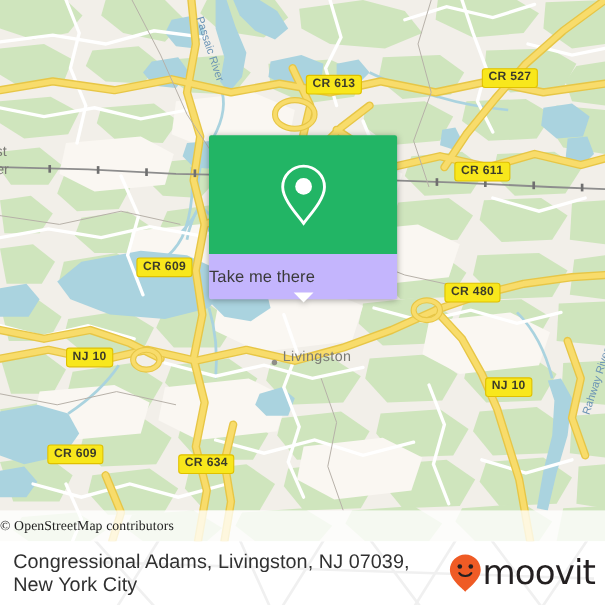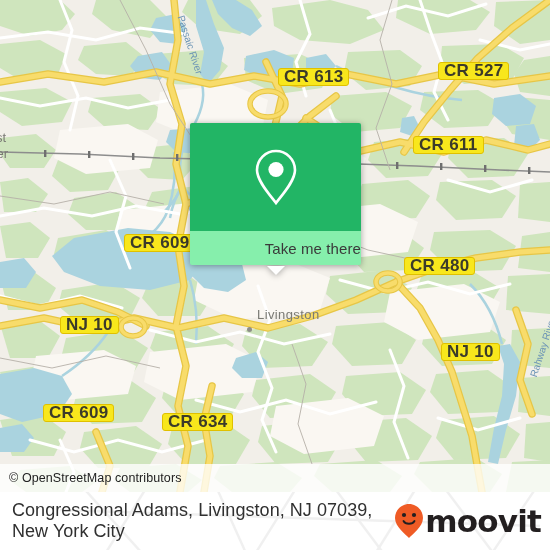--- a/index.html
+++ b/index.html
@@ -27,21 +27,21 @@
   }
   .map-svg { position: absolute; left: 0; top: 0; }
 
   
   .shield {
     position: absolute;
     background: #f8e71c;
     border: 1.5px solid #e0c000;
     border-radius: 3px;
     color: #3b3b2a;
-    font-size: 17px;
+    font-size: 11px;
     font-weight: bold;
     letter-spacing: .3px;
     padding: 1px 5px 2px 5px;
     line-height: 13px;
     white-space: nowrap;
     box-sizing: border-box;
   }
 
   .place-label {
     position: absolute;
@@ -80,25 +80,25 @@
   }
   #popup-head {
     height: 108px;
     background: #22b565;
     border-radius: 2px 2px 0 0;
     display: flex;
     align-items: center;
     justify-content: center;
   }
   #popup-foot {
-    height: 34px;
-    background: #86efac;
+    height: 41px;
+    background: #c4b5fd;
     display: flex;
     align-items: center;
-    justify-content: flex-end;
+    justify-content: flex-start;
     border-radius: 0 0 2px 2px;
   }
   #popup-foot span {
     color: #3a3a3a;
     font-size: 15px;
     letter-spacing: .1px;
   }
   #popup-tip {
     position: absolute;
     left: 50%;
@@ -118,22 +118,22 @@
     width: 550px;
     height: 28px;
     background: rgba(255,255,255,.78);
     display: flex;
     align-items: center;
     z-index: 30;
   }
   #attribution span {
     font-size: 12.5px;
     color: #222;
-    padding-left: 9px;
     letter-spacing: .1px;
+    font-family: Liberation Serif, serif;
   }
 
   
   #bottombar {
     position: absolute;
     left: 0;
     top: 492px;
     width: 550px;
     height: 58px;
     background: #ffffff;
@@ -154,21 +154,21 @@
     position: absolute;
     right: 9px;
     top: 13px;
     display: flex;
     align-items: center;
     height: 32px;
   }
   #logo-word {
     font-family: "DejaVu Sans", sans-serif;
     font-size: 31px;
-    font-weight: bold;
+    font-weight: normal;
     color: #231f20;
     letter-spacing: -0.8px;
     line-height: 31px;
     margin-left: 1px;
   }
 </style>
 </head>
 <body>
 
 <div id="screen">
@@ -399,30 +399,30 @@
           <path d="M0,196 L54,204 L110,192 L164,204"></path>
           <path d="M276,206 L322,232 L368,250 L414,260"></path>
           <path d="M0,358 L52,368 L106,356 L160,368"></path>
           <path d="M292,344 L306,384 L298,424 L312,464"></path>
         </g>
       </g>
     </svg>
 
     <div class="shield" style="left:278px;top:68px;">CR 613</div>
     <div class="shield" style="left:438px;top:62px;">CR 527</div>
-    <div class="shield" style="left:413px;top:136px;">CR 611</div>
+    <div class="shield" style="left:413px;top:147px;">CR 611</div>
     <div class="shield" style="left:124px;top:234px;">CR 609</div>
     <div class="shield" style="left:404px;top:257px;">CR 480</div>
     <div class="shield" style="left:60px;top:316px;">NJ 10</div>
     <div class="shield" style="left:441px;top:343px;">NJ 10</div>
     <div class="shield" style="left:43px;top:404px;">CR 609</div>
     <div class="shield" style="left:162px;top:413px;">CR 634</div>
 
     <div class="place-dot" style="left:247px;top:327px;"></div>
-    <div class="place-label" style="left:257px;top:307px;">Livingston</div>
+    <div class="place-label" style="left:257px;top:316px;">Livingston</div>
     <div class="edge-label" style="left:-4px;top:130px;">st</div>
     <div class="edge-label" style="left:-10px;top:146px;">ver</div>
 
     <div class="water-label" style="left:186px;top:14px;transform:rotate(72deg);transform-origin:left top;">Passaic River</div>
     <div class="water-label" style="left:528px;top:375px;transform:rotate(-72deg);transform-origin:left top;">Rahway River</div>
 
     <div id="popup">
       <div id="popup-head">
         <svg width="48" height="58" viewBox="0 0 48 58">
           <path d="M24 3 C13.5 3 5 11.5 5 22 C5 33.5 19 48 24 55 C29 48 43 33.5 43 22 C43 11.5 34.5 3 24 3 Z" fill="none" stroke="#ffffff" stroke-width="2.6"></path>

